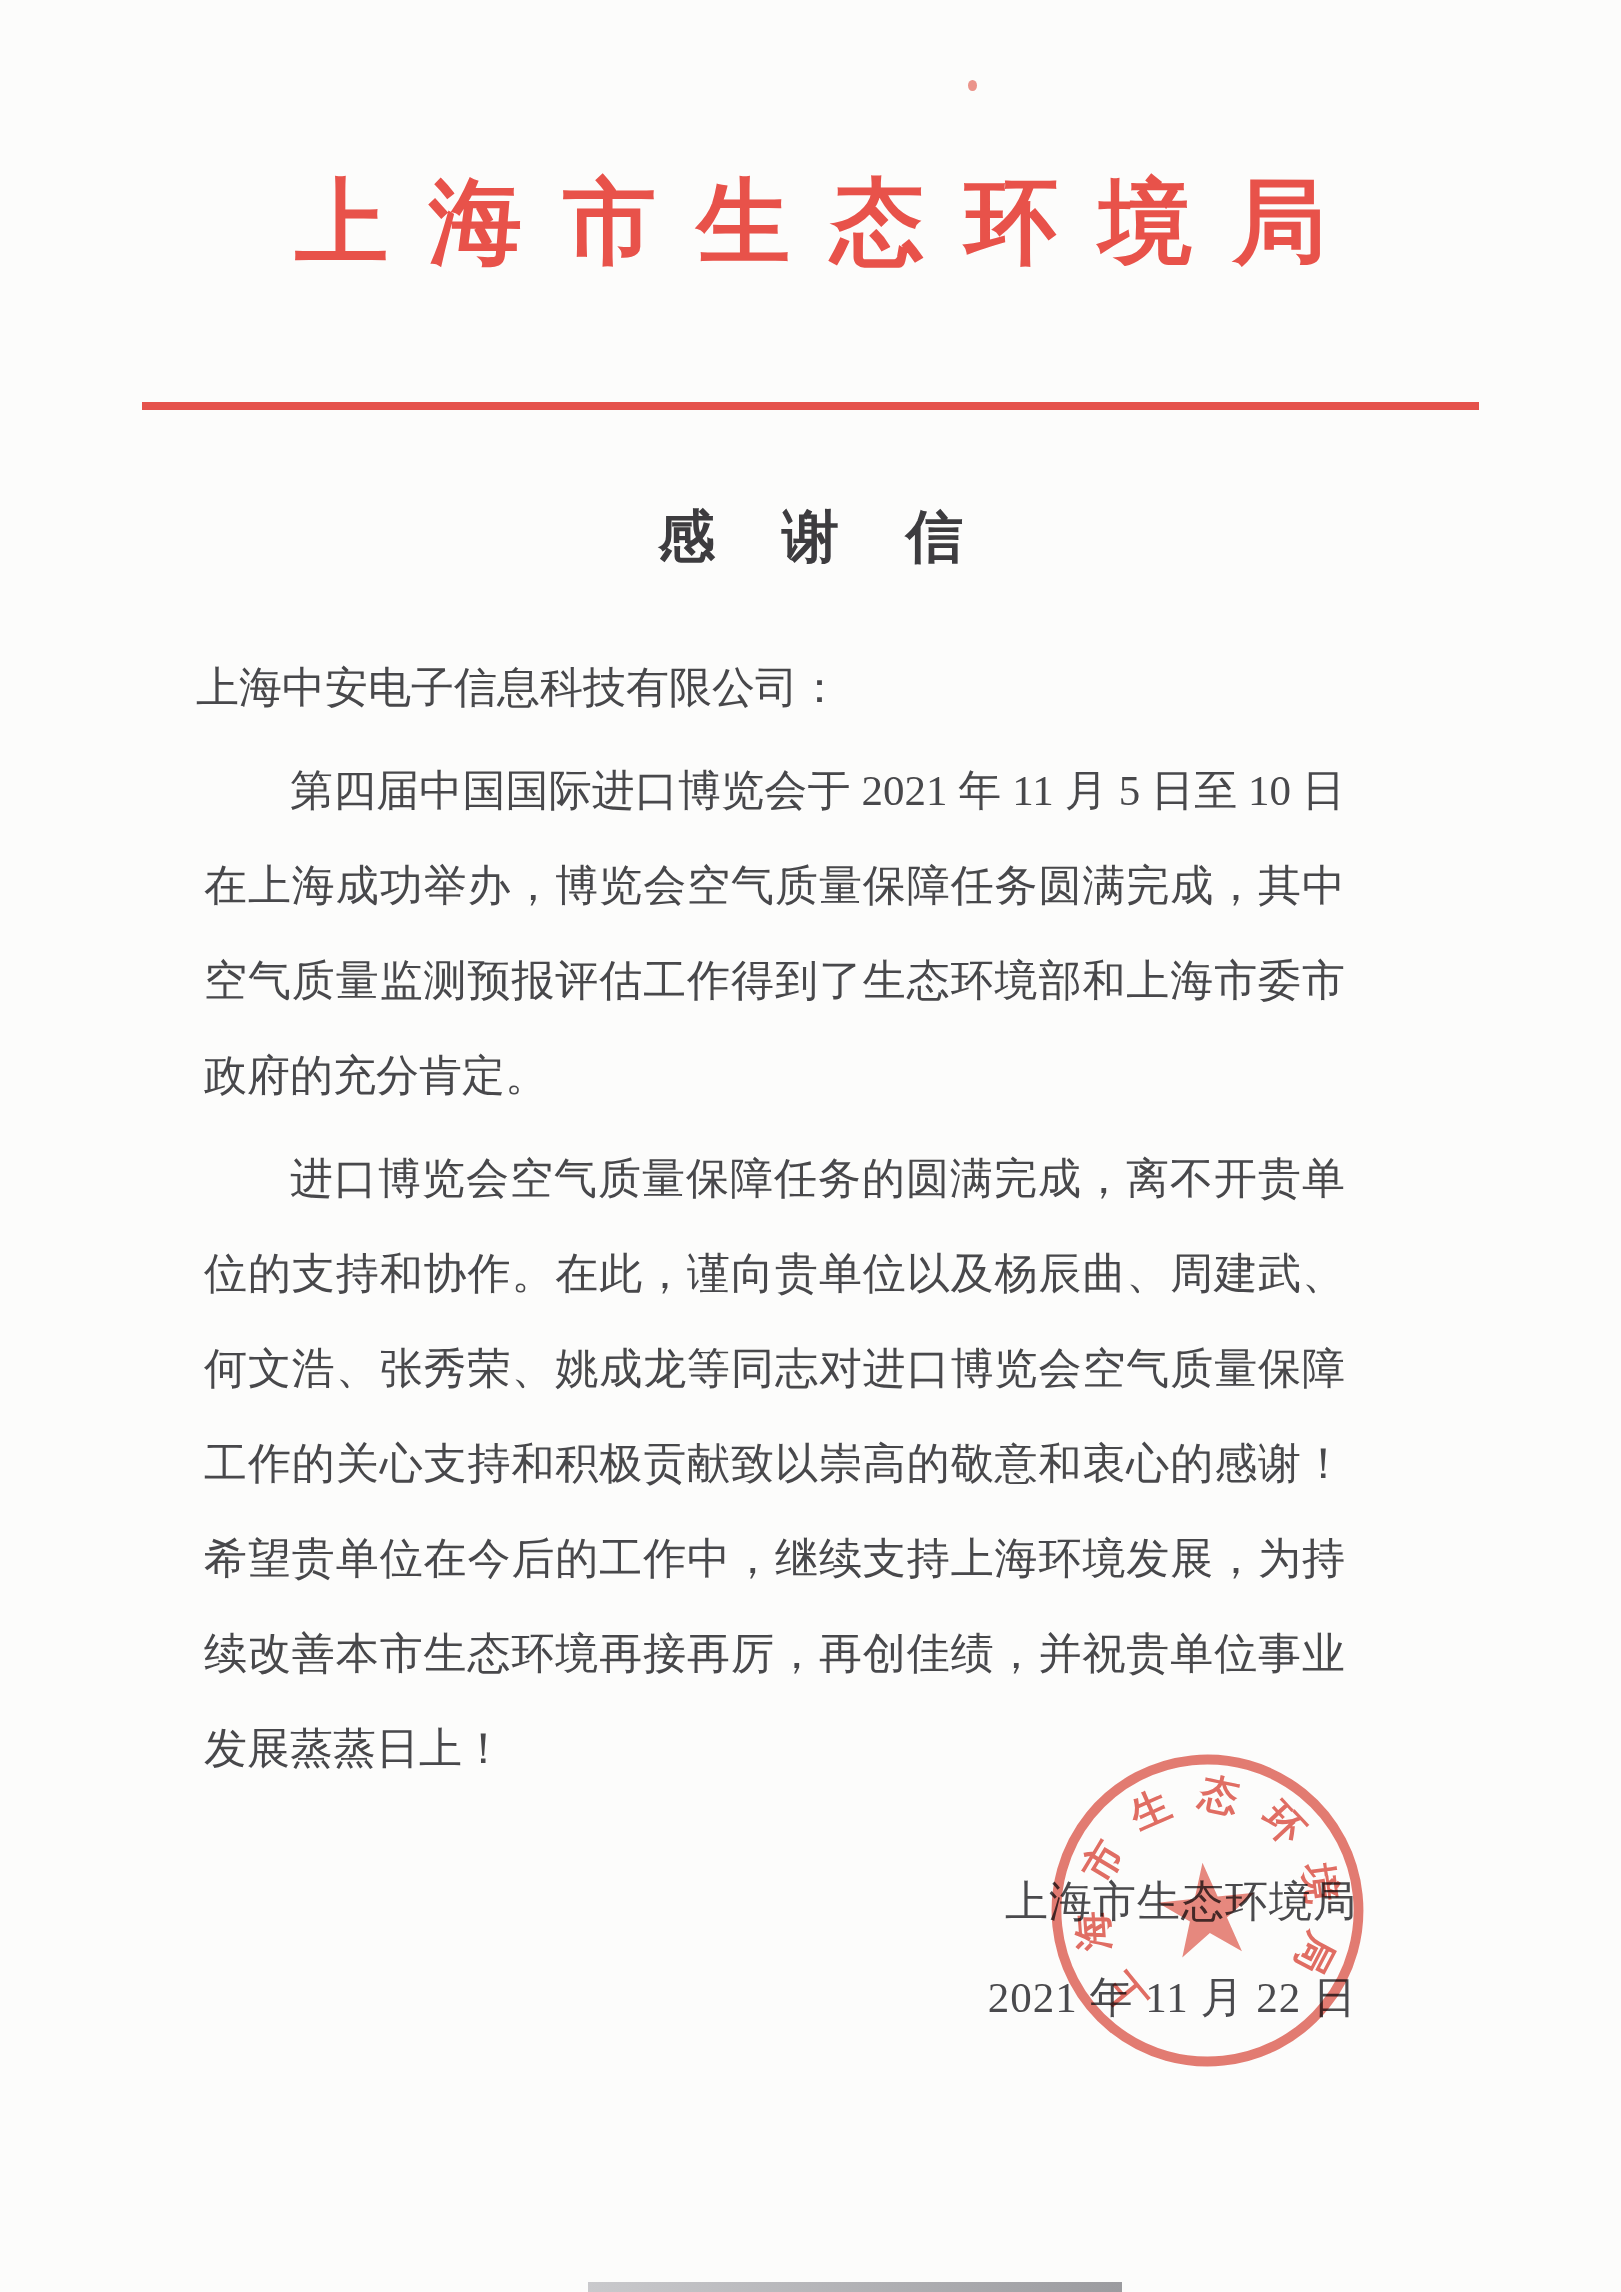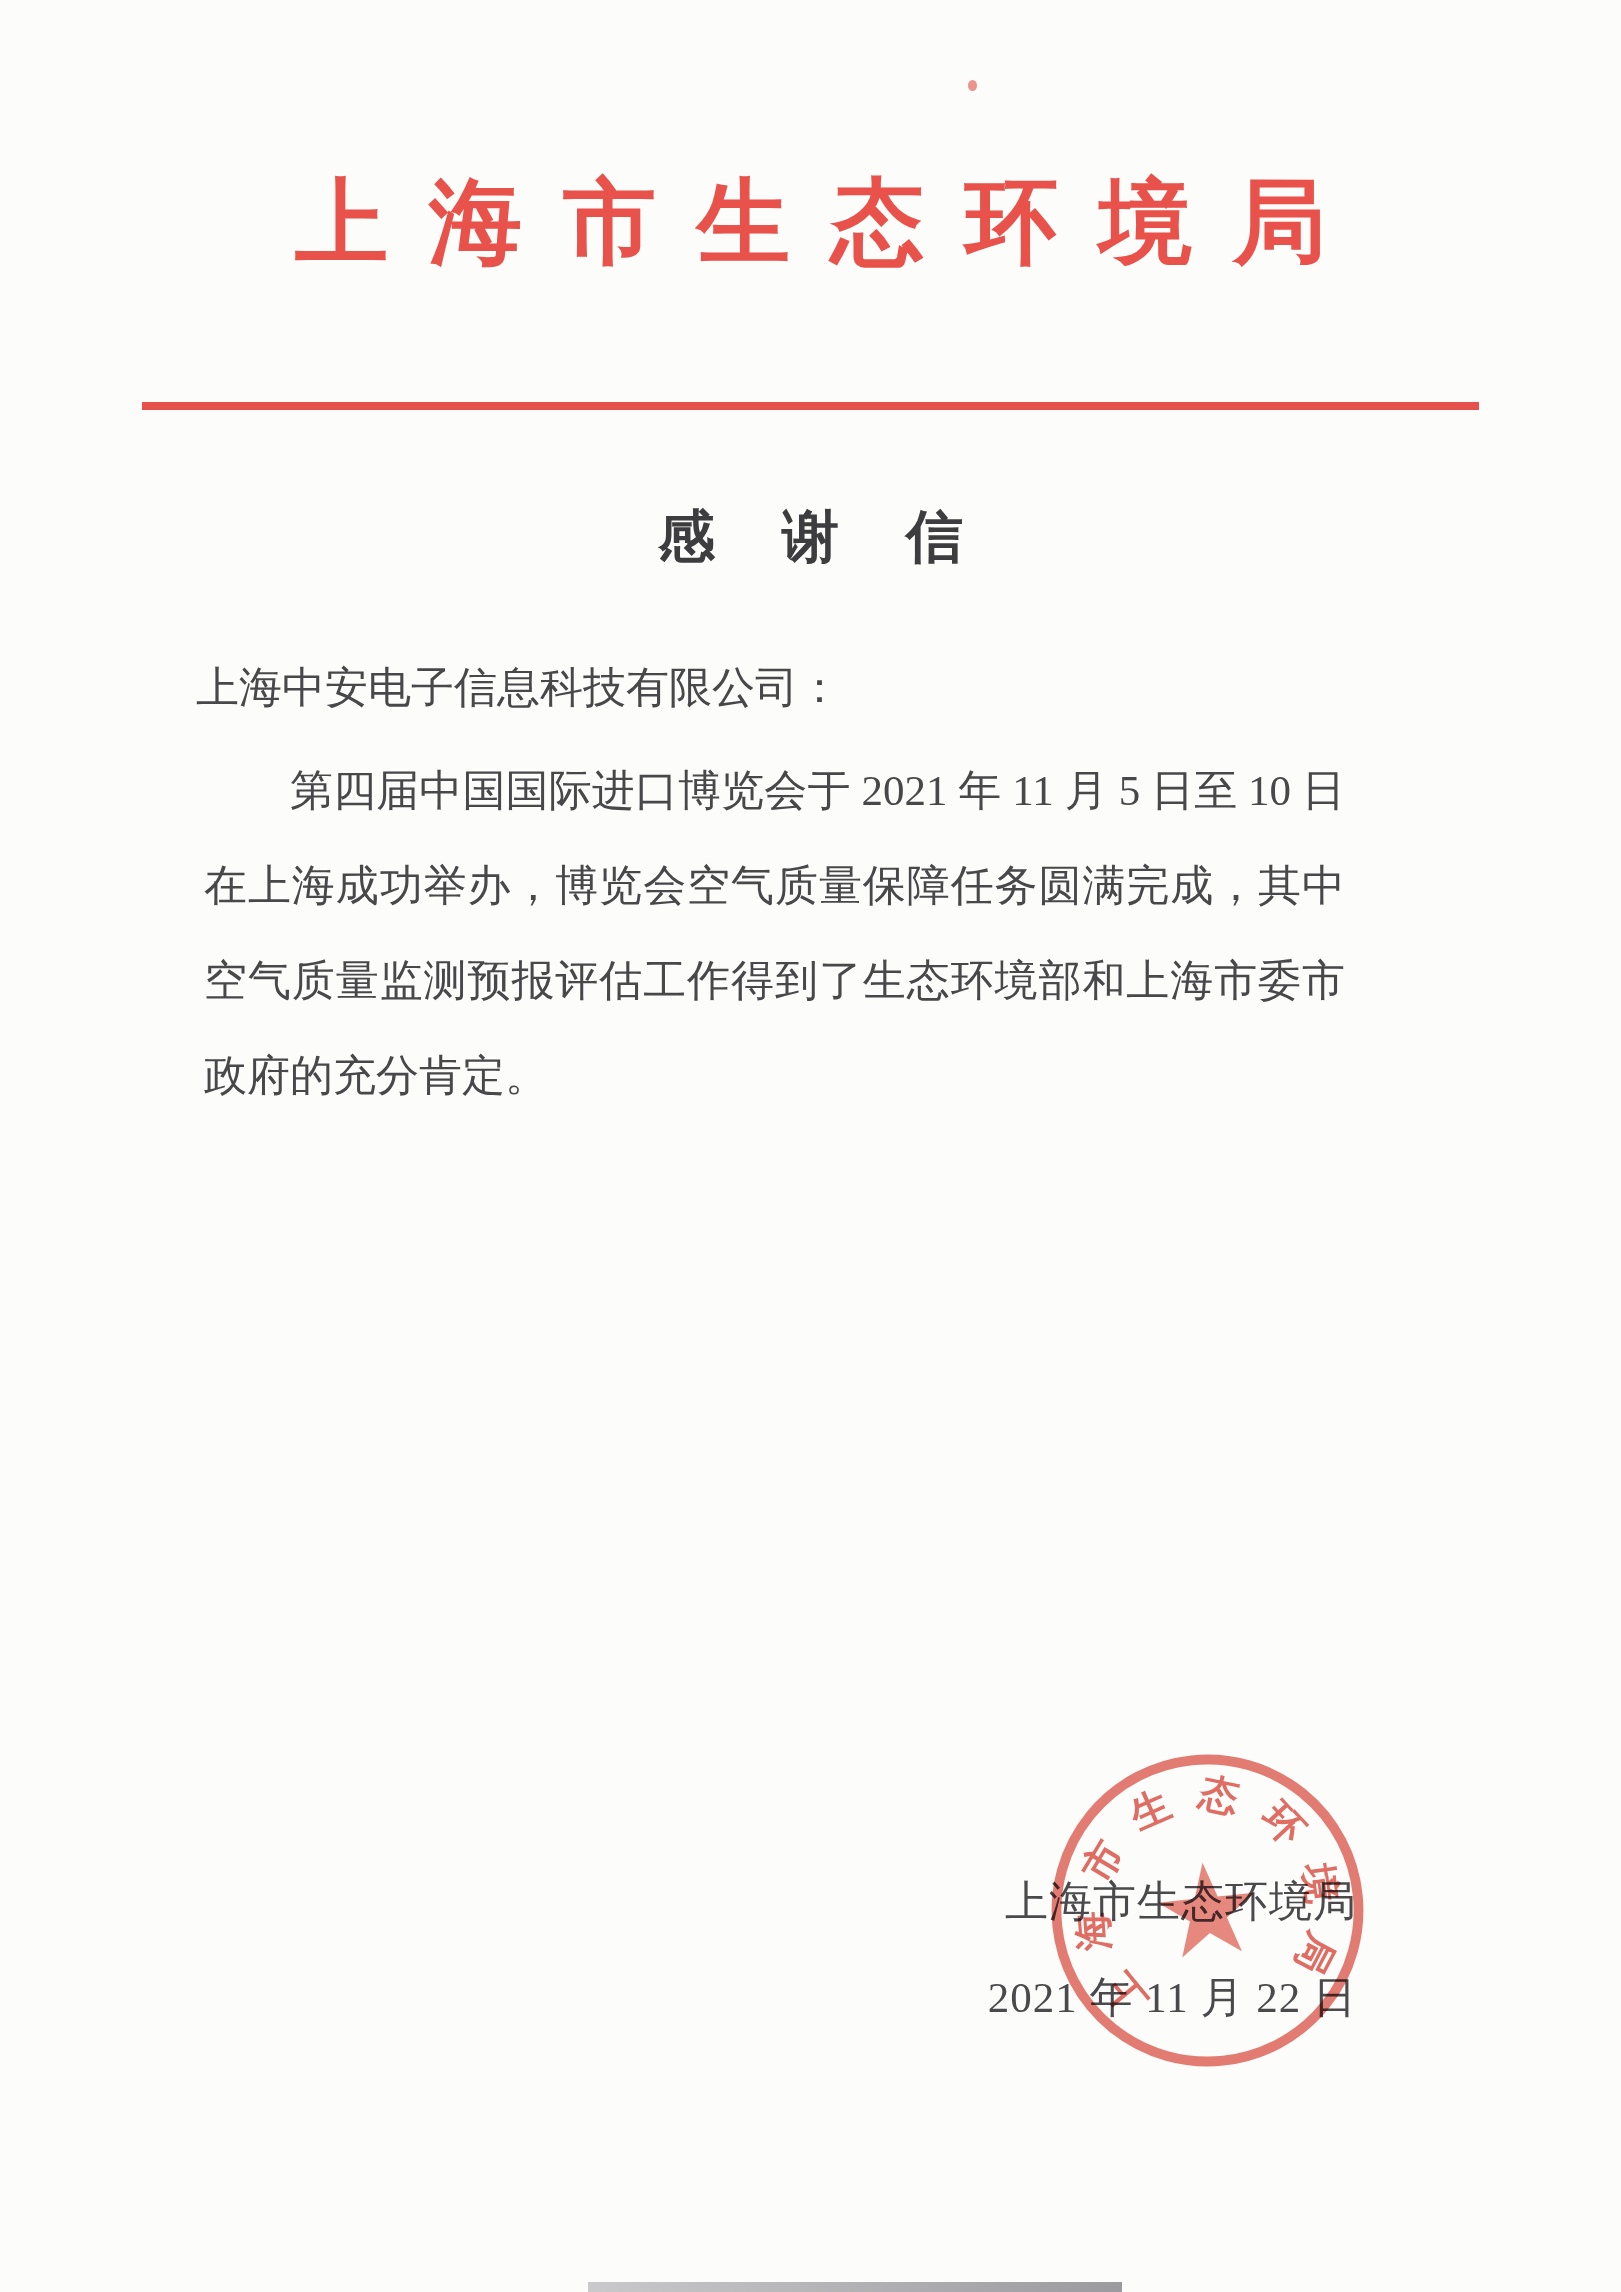--- a/index.html
+++ b/index.html
@@ -114,20 +114,21 @@
 
   <div class="org-header">上海市生态环境局</div>
 
   <div class="red-rule"></div>
 
   <div class="letter-title">感谢信</div>
 
   <div class="body-block">
     <div class="salutation">上海中安电子信息科技有限公司：</div>
     <p>第四届中国国际进口博览会于 2021 年 11 月 5 日至 10 日在上海成功举办，博览会空气质量保障任务圆满完成，其中空气质量监测预报评估工作得到了生态环境部和上海市委市政府的充分肯定。</p>
+    <p>进口博览会空气质量保障任务的圆满完成，离不开贵单位的支持和协作。在此，谨向贵单位以及杨辰曲、周建武、何文浩、张秀荣、姚成龙等同志对进口博览会空气质量保障工作的关心支持和积极贡献致以崇高的敬意和衷心的感谢！希望贵单位在今后的工作中，继续支持上海环境发展，为持续改善本市生态环境再接再厉，再创佳绩，并祝贵单位事业发展蒸蒸日上！</p>
   </div>
 
   <div class="sign-block">
     <div>上海市生态环境局</div>
     <div>2021 年 11 月 22 日</div>
   </div>
 
   <svg class="seal" viewBox="0 0 360 360" xmlns="http://www.w3.org/2000/svg">
     <circle cx="180" cy="180" r="154" fill="none" stroke="#df5a4e" stroke-width="10" opacity="0.9"></circle>
     <path id="seal-arc" d="M 128 270.1 A 104 104 0 1 1 232 270.1" fill="none"></path>

